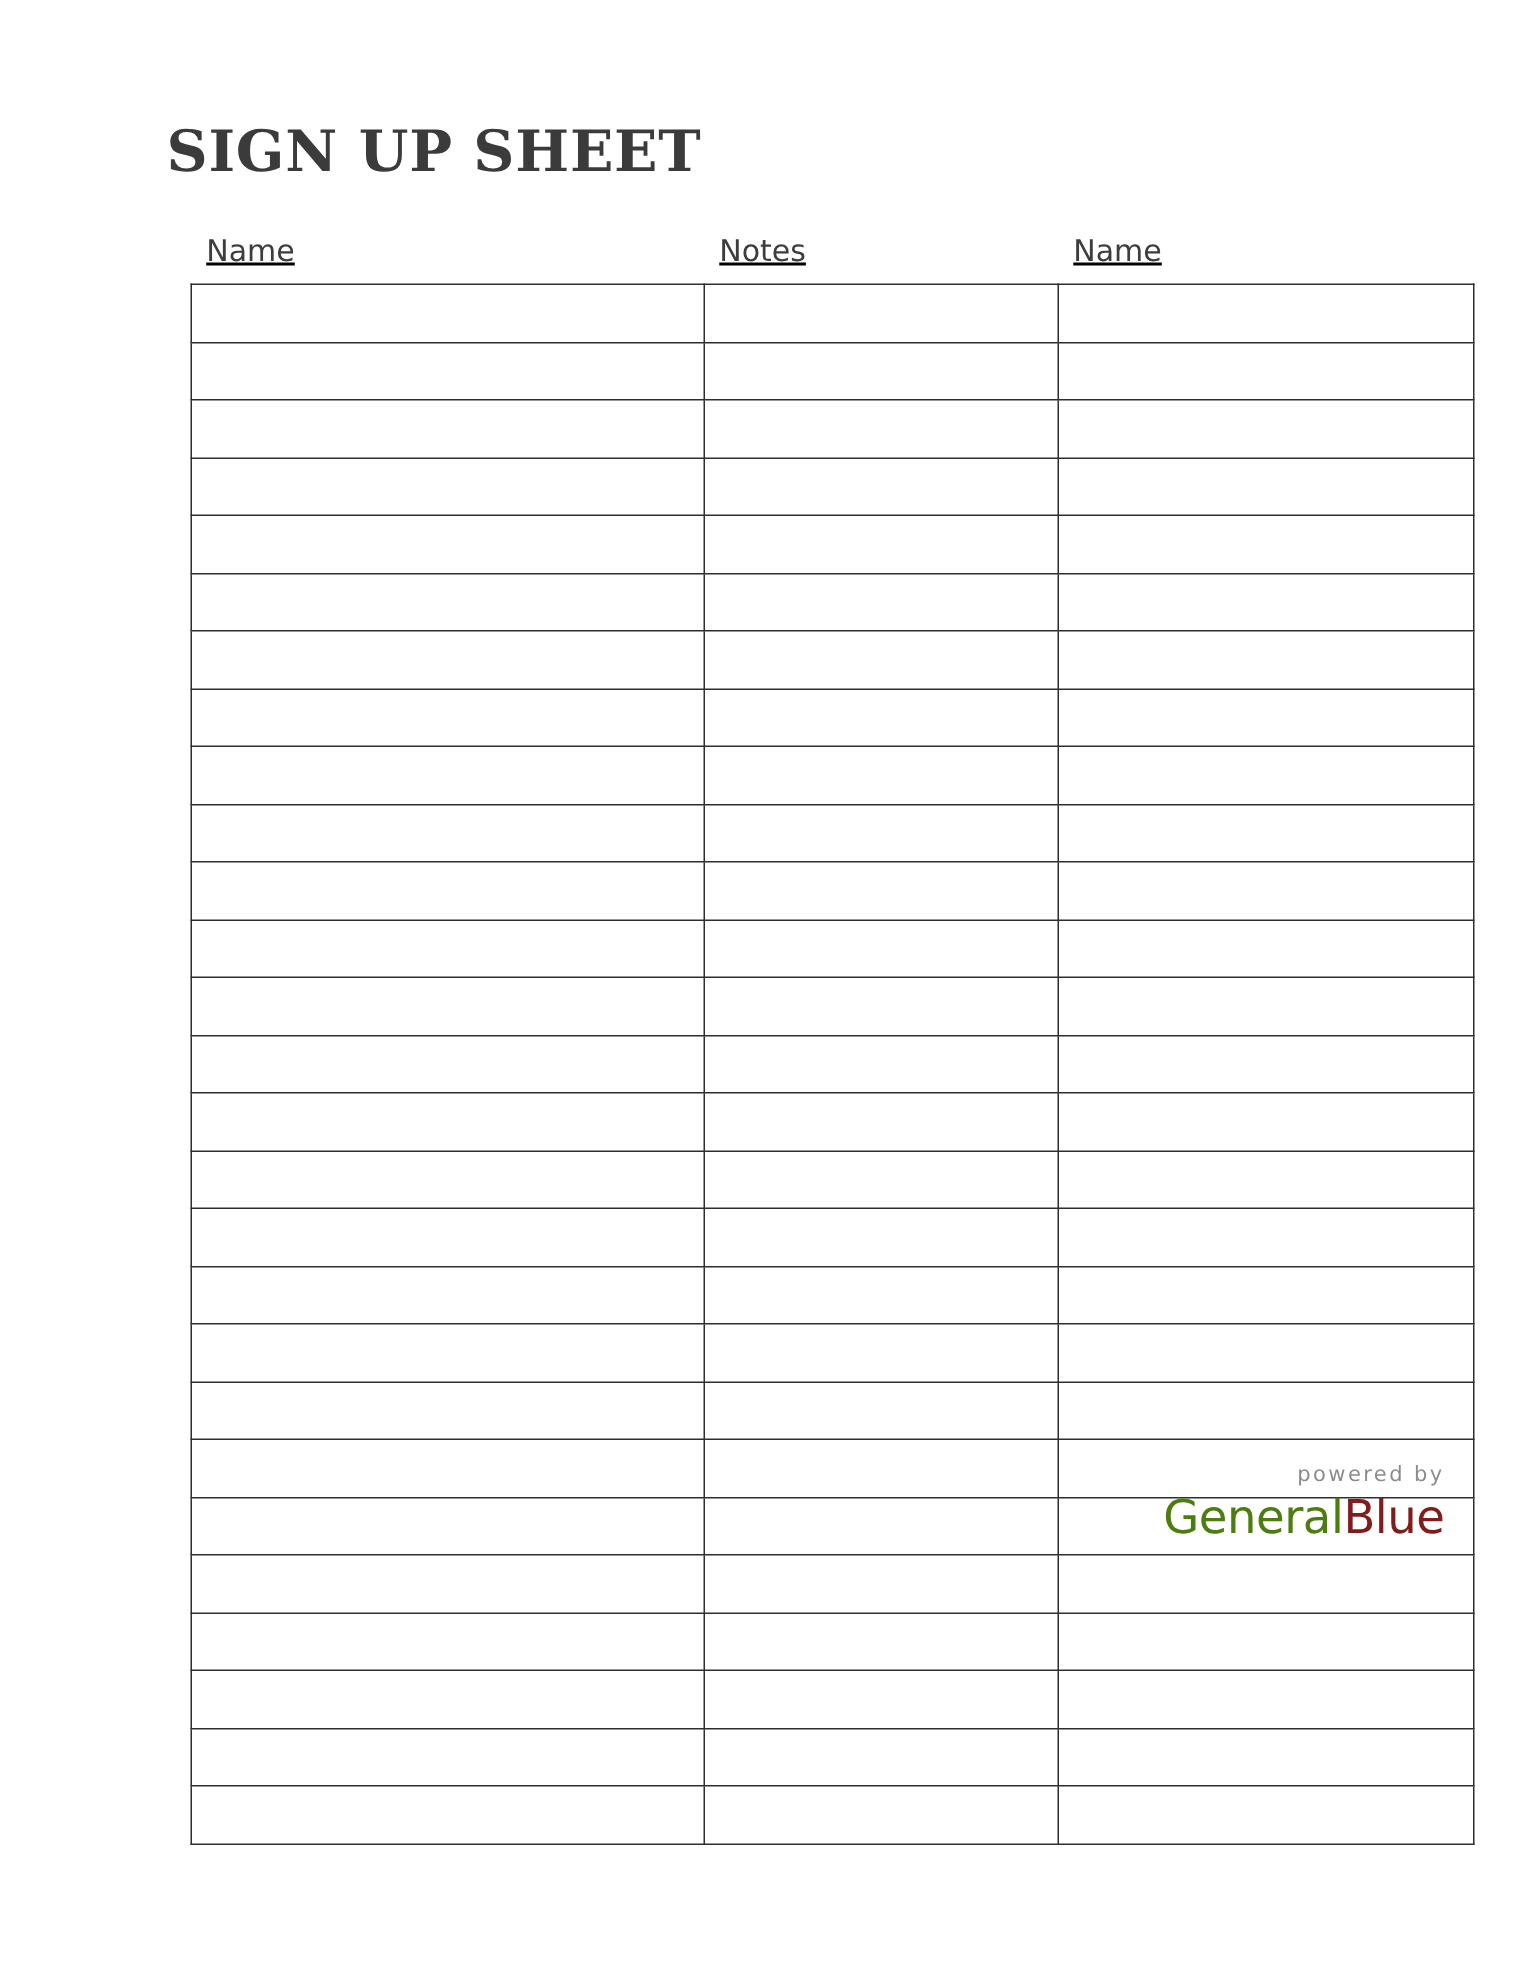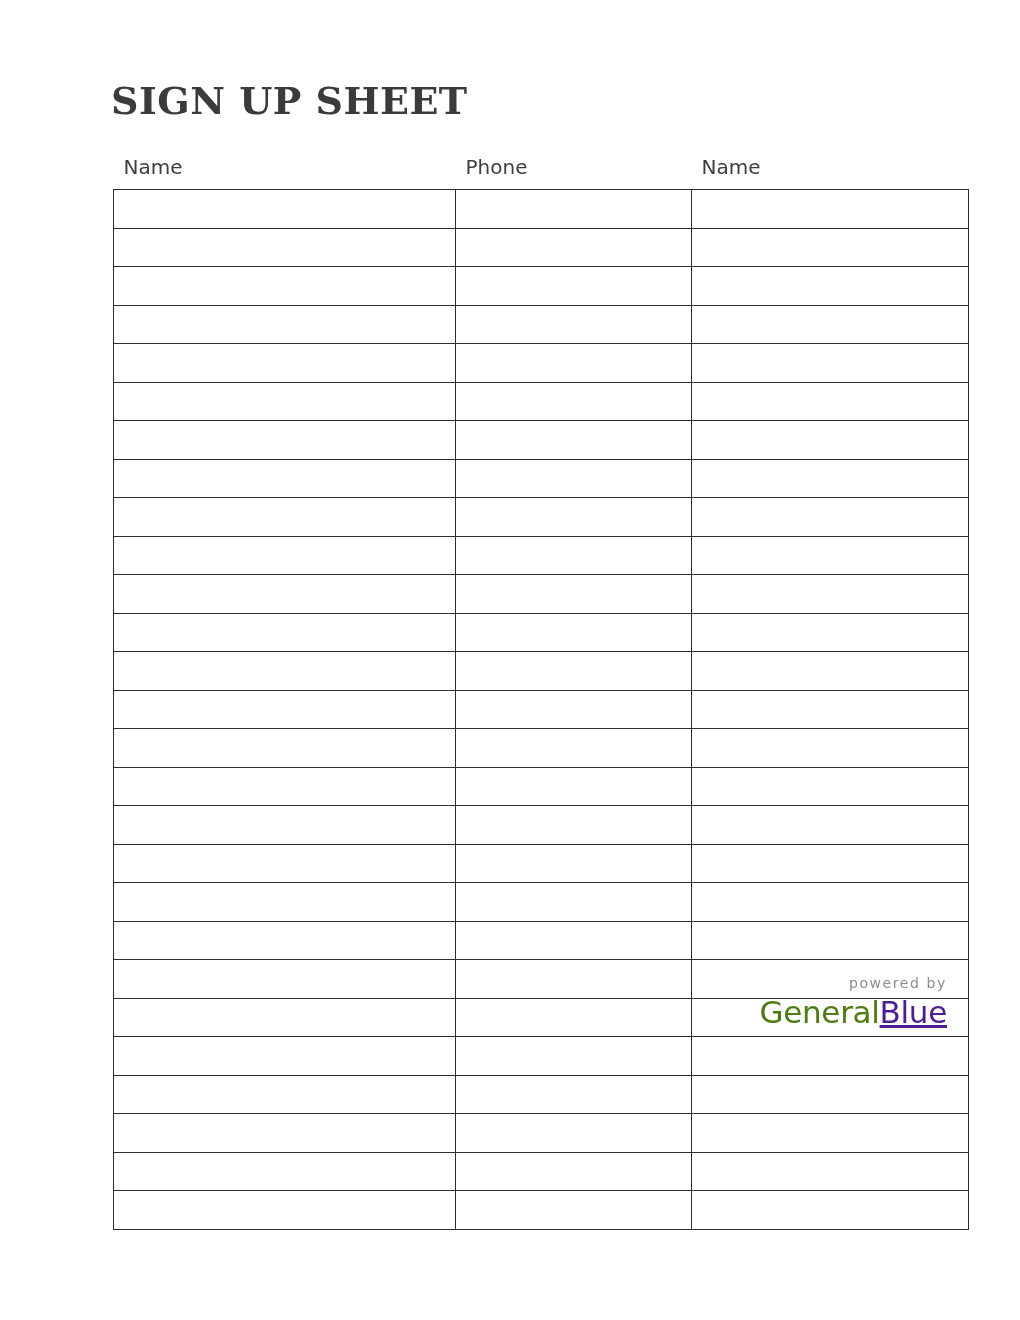--- a/index.html
+++ b/index.html
@@ -27,23 +27,24 @@
     top: 78px;
     font-family: "DejaVu Serif", serif;
     font-weight: bold;
     font-size: 38px;
     letter-spacing: 0.5px;
     color: #3b3b3b;
     margin: 0;
   }
   .sheet {
     position: absolute;
-    left: 86px;
+    left: 100px;
     top: 155px;
     width: 855px;
+    text-decoration: underline;
   }
   table.signup {
     border-collapse: collapse;
     width: 855px;
     table-layout: fixed;
   }
   table.signup col.c-name { width: 342px; }
   table.signup col.c-phone { width: 236px; }
   table.signup col.c-notes { width: 277px; }
 
@@ -60,56 +61,56 @@
     height: 37.5px;
     border: 1px solid #2e2e2e;
     padding: 0 8px;
     font-size: 15px;
     color: #222222;
     background: #ffffff;
     vertical-align: middle;
   }
   .footer {
     position: absolute;
-    right: 100px;
+    right: 84px;
     bottom: 68px;
     text-align: right;
     line-height: 1;
   }
   .powered {
     font-size: 14px;
     color: #8c8c8c;
     letter-spacing: 1.6px;
     margin-bottom: 7px;
   }
   .brand {
     font-size: 31px;
     letter-spacing: -0.3px;
   }
   .brand .general { color: #4d7c0f; }
-  .brand .blue { color: #4c1d95; text-decoration: underline; }
+  .brand .blue { color: #7f1d1d; }
 </style>
 </head>
 <body>
 
 <div class="page">
 
   <h1 class="title">SIGN UP SHEET</h1>
 
   <div class="sheet">
     <table class="signup">
       <colgroup>
         <col class="c-name">
         <col class="c-phone">
         <col class="c-notes">
       </colgroup>
       <thead>
         <tr>
           <th>Name</th>
-          <th>Phone</th>
+          <th>Notes</th>
           <th>Name</th>
         </tr>
       </thead>
       <tbody>
           <tr>
             <td></td>
             <td></td>
             <td></td>
           </tr>
           <tr>

